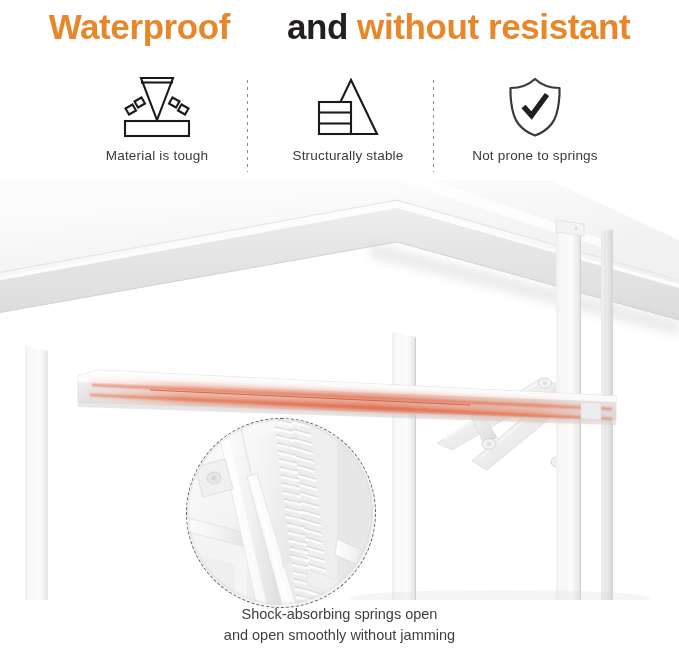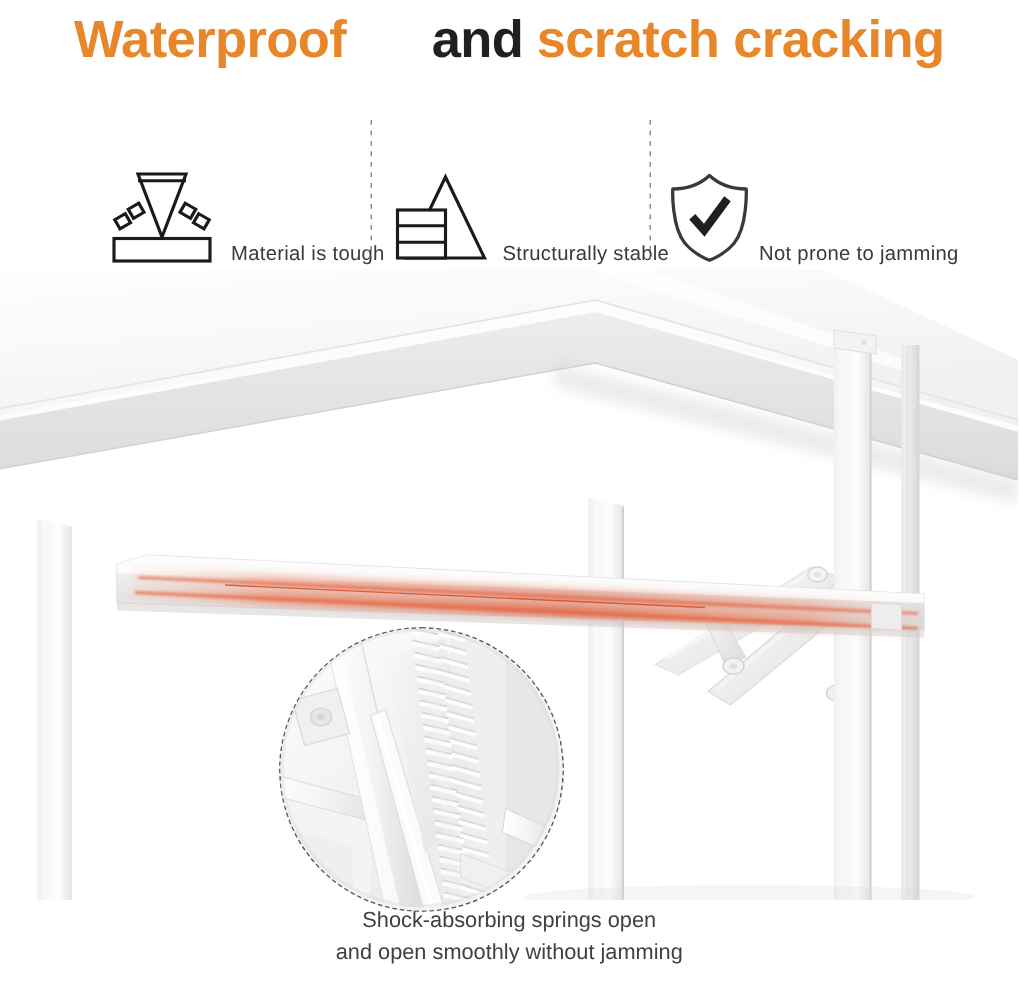--- a/index.html
+++ b/index.html
@@ -46,22 +46,22 @@
     left: 0;
     width: 679px;
     height: 100px;
   }
   .feature {
     position: absolute;
     top: 0;
     width: 190px;
     height: 100px;
     display: flex;
-    flex-direction: row;
-    align-items: flex-end;
+    flex-direction: column;
+    align-items: center;
     justify-content: flex-start;
   }
   .feature-1 { left: 62px; }
   .feature-2 { left: 253px; }
   .feature-3 { left: 440px; }
 
   .feature-icon {
     height: 62px;
     display: flex;
     align-items: flex-end;
@@ -129,21 +129,21 @@
 </head>
 <body>
 
 <div id="page">
 
   <div class="headline">
     <span class="hl-orange">Waterproof</span>
     <span class="hl-sp"></span>
     <span class="hl-dark">and</span>
     <span class="hl-sp"></span>
-    <span class="hl-orange">scratch cracking</span>
+    <span class="hl-orange">without resistant</span>
   </div>
 
   <div class="features">
 
     <div class="feature feature-1">
       <div class="feature-icon">
         <svg width="92" height="62" viewBox="0 0 92 62" fill="none" stroke="#1a1a1a" stroke-width="2.1" stroke-linejoin="miter">
 
           <path d="M30 2 L62 2 L46 44 Z" fill="#ffffff"></path>
 
@@ -179,21 +179,21 @@
       <div class="feature-icon">
         <svg width="66" height="62" viewBox="0 0 66 62" fill="none">
 
           <path d="M33 3 C25 10.5 15 12 8.5 12 C8.5 12 7.5 37 16.5 48
                    C23 56 33 59.5 33 59.5 C33 59.5 43 56 49.5 48
                    C58.5 37 57.5 12 57.5 12 C51 12 41 10.5 33 3 Z" fill="#ffffff" stroke="#3a3a3a" stroke-width="2.2" stroke-linejoin="round"></path>
 
           <path d="M21.5 30.5 L29.5 39.5 L45 18.5" fill="none" stroke="#1f1f1f" stroke-width="5.4" stroke-linecap="butt" stroke-linejoin="miter"></path>
         </svg>
       </div>
-      <div class="feature-label">Not prone to jamming</div>
+      <div class="feature-label">Not prone to springs</div>
     </div>
 
     <div class="divider divider-1"></div>
     <div class="divider divider-2"></div>
   </div>
 
   <div class="photo">
     <svg class="photo-svg" viewBox="0 0 679 420">
       <defs>
 

